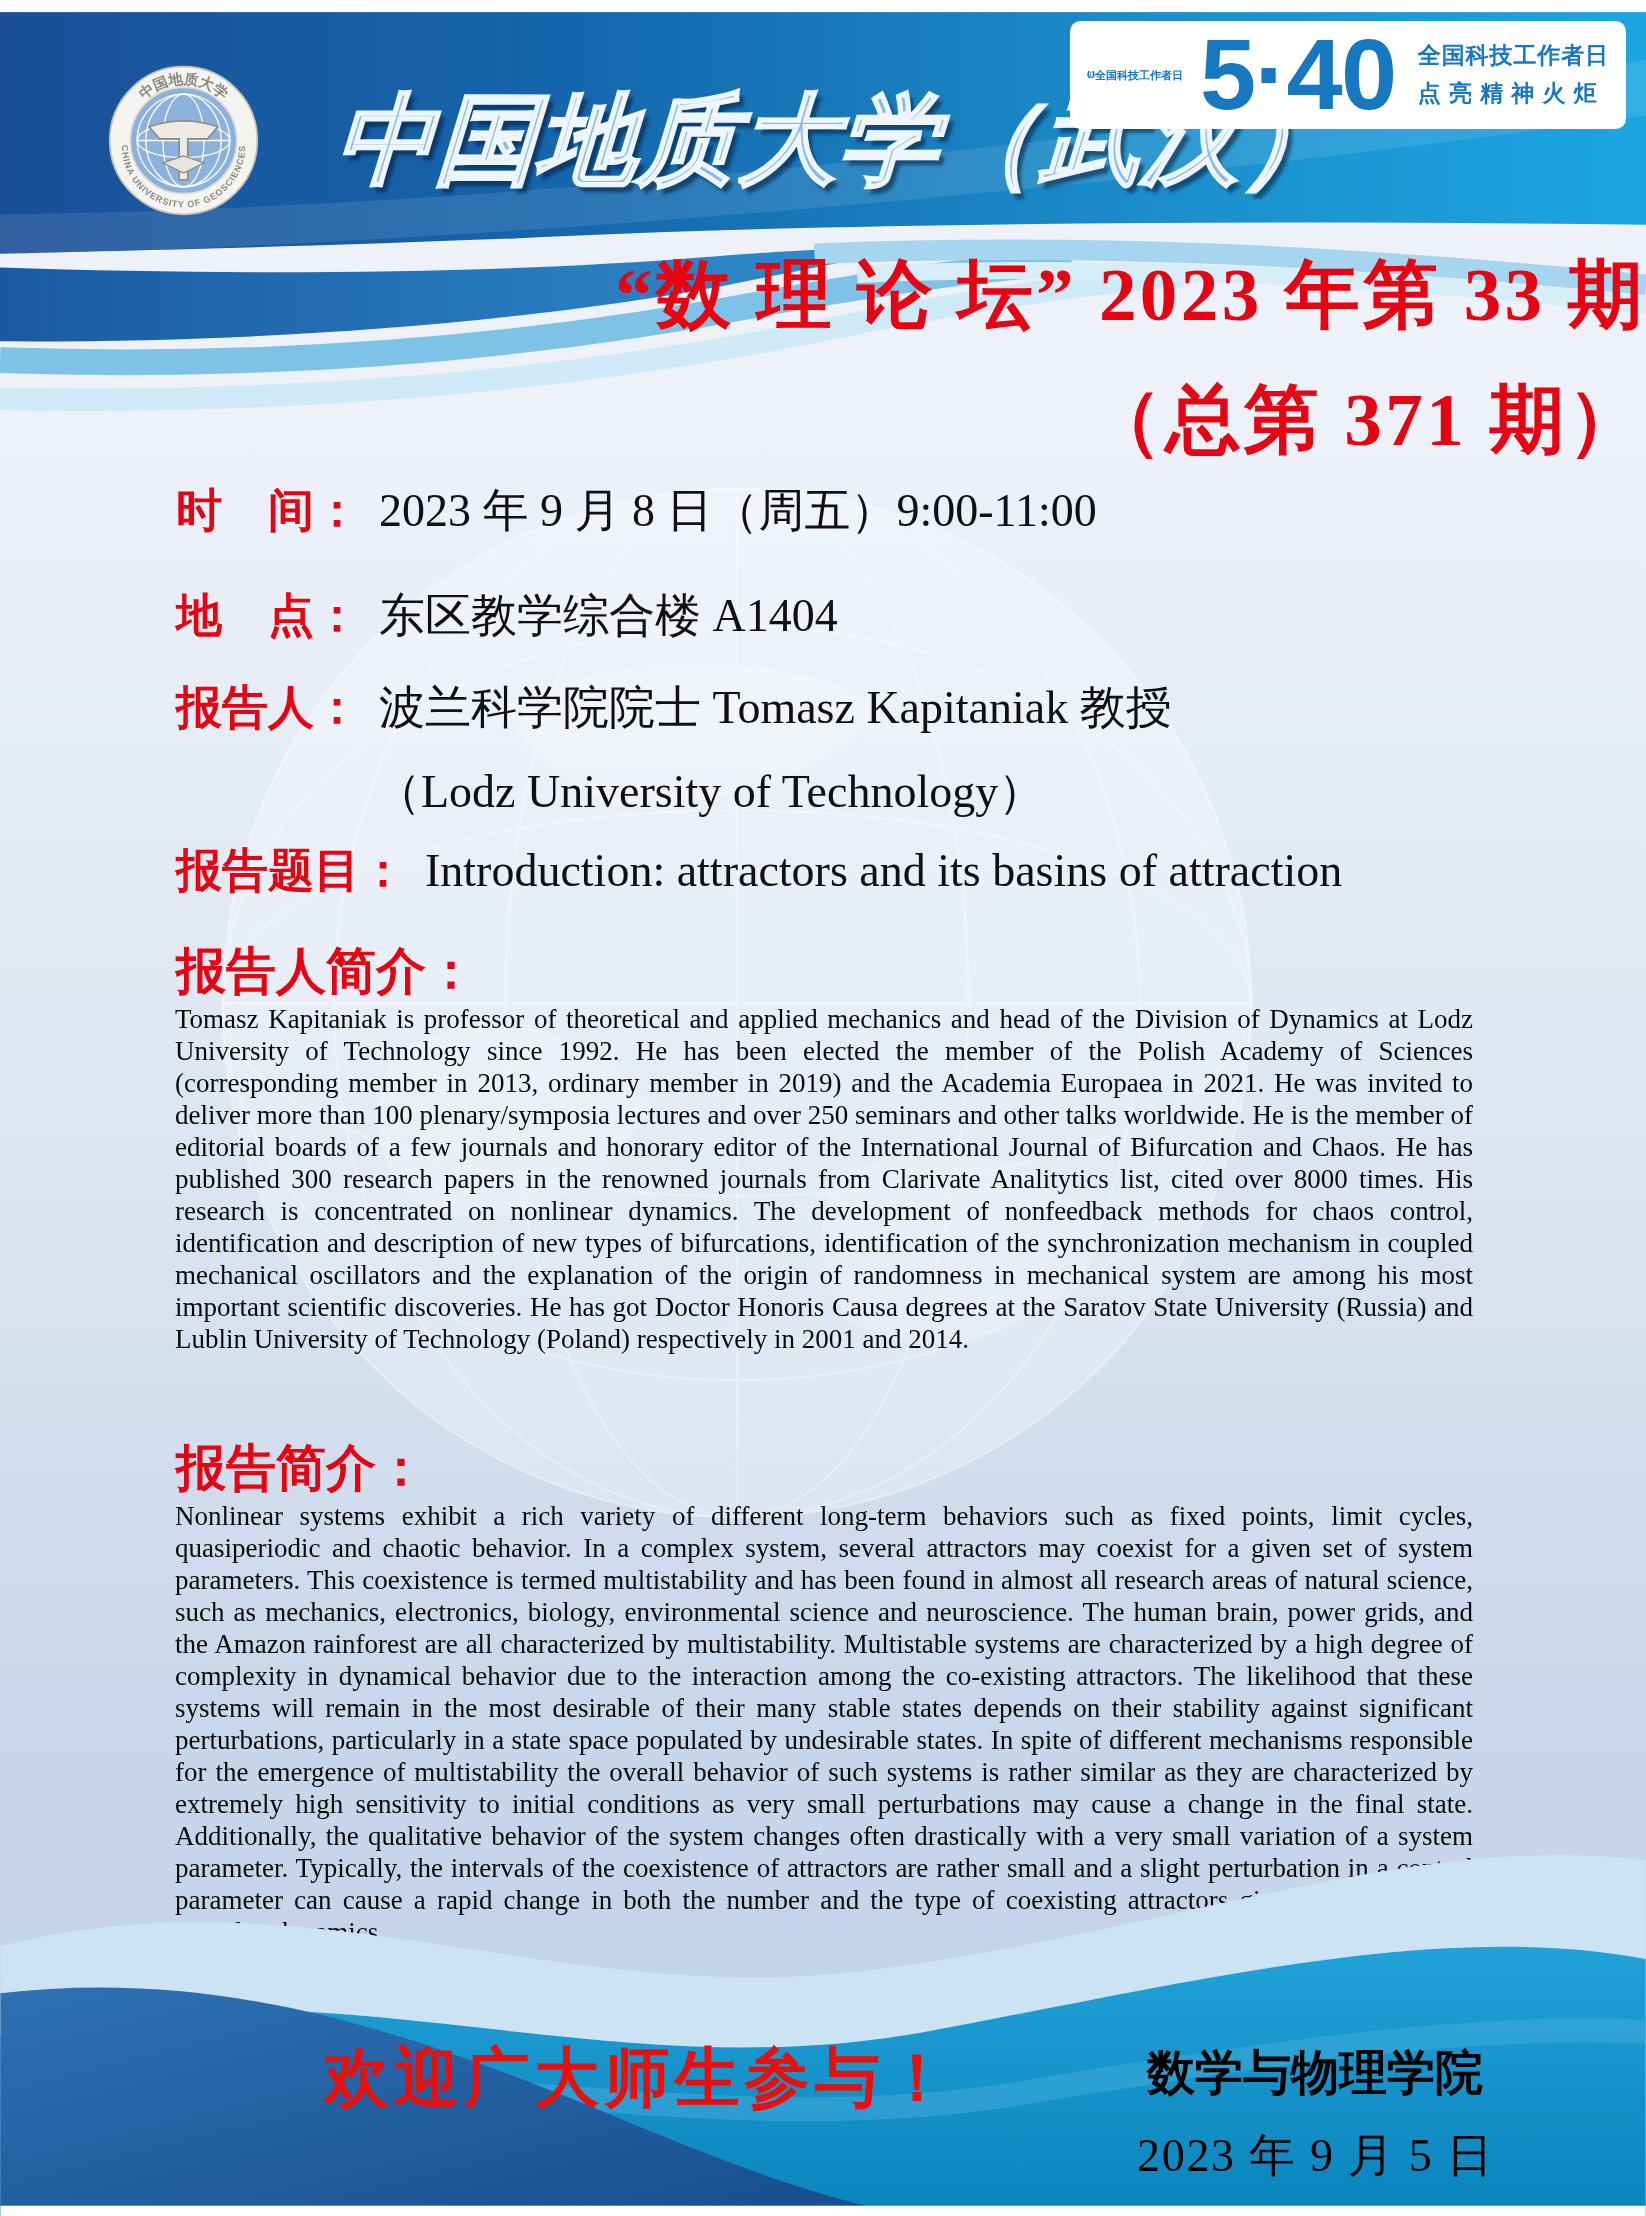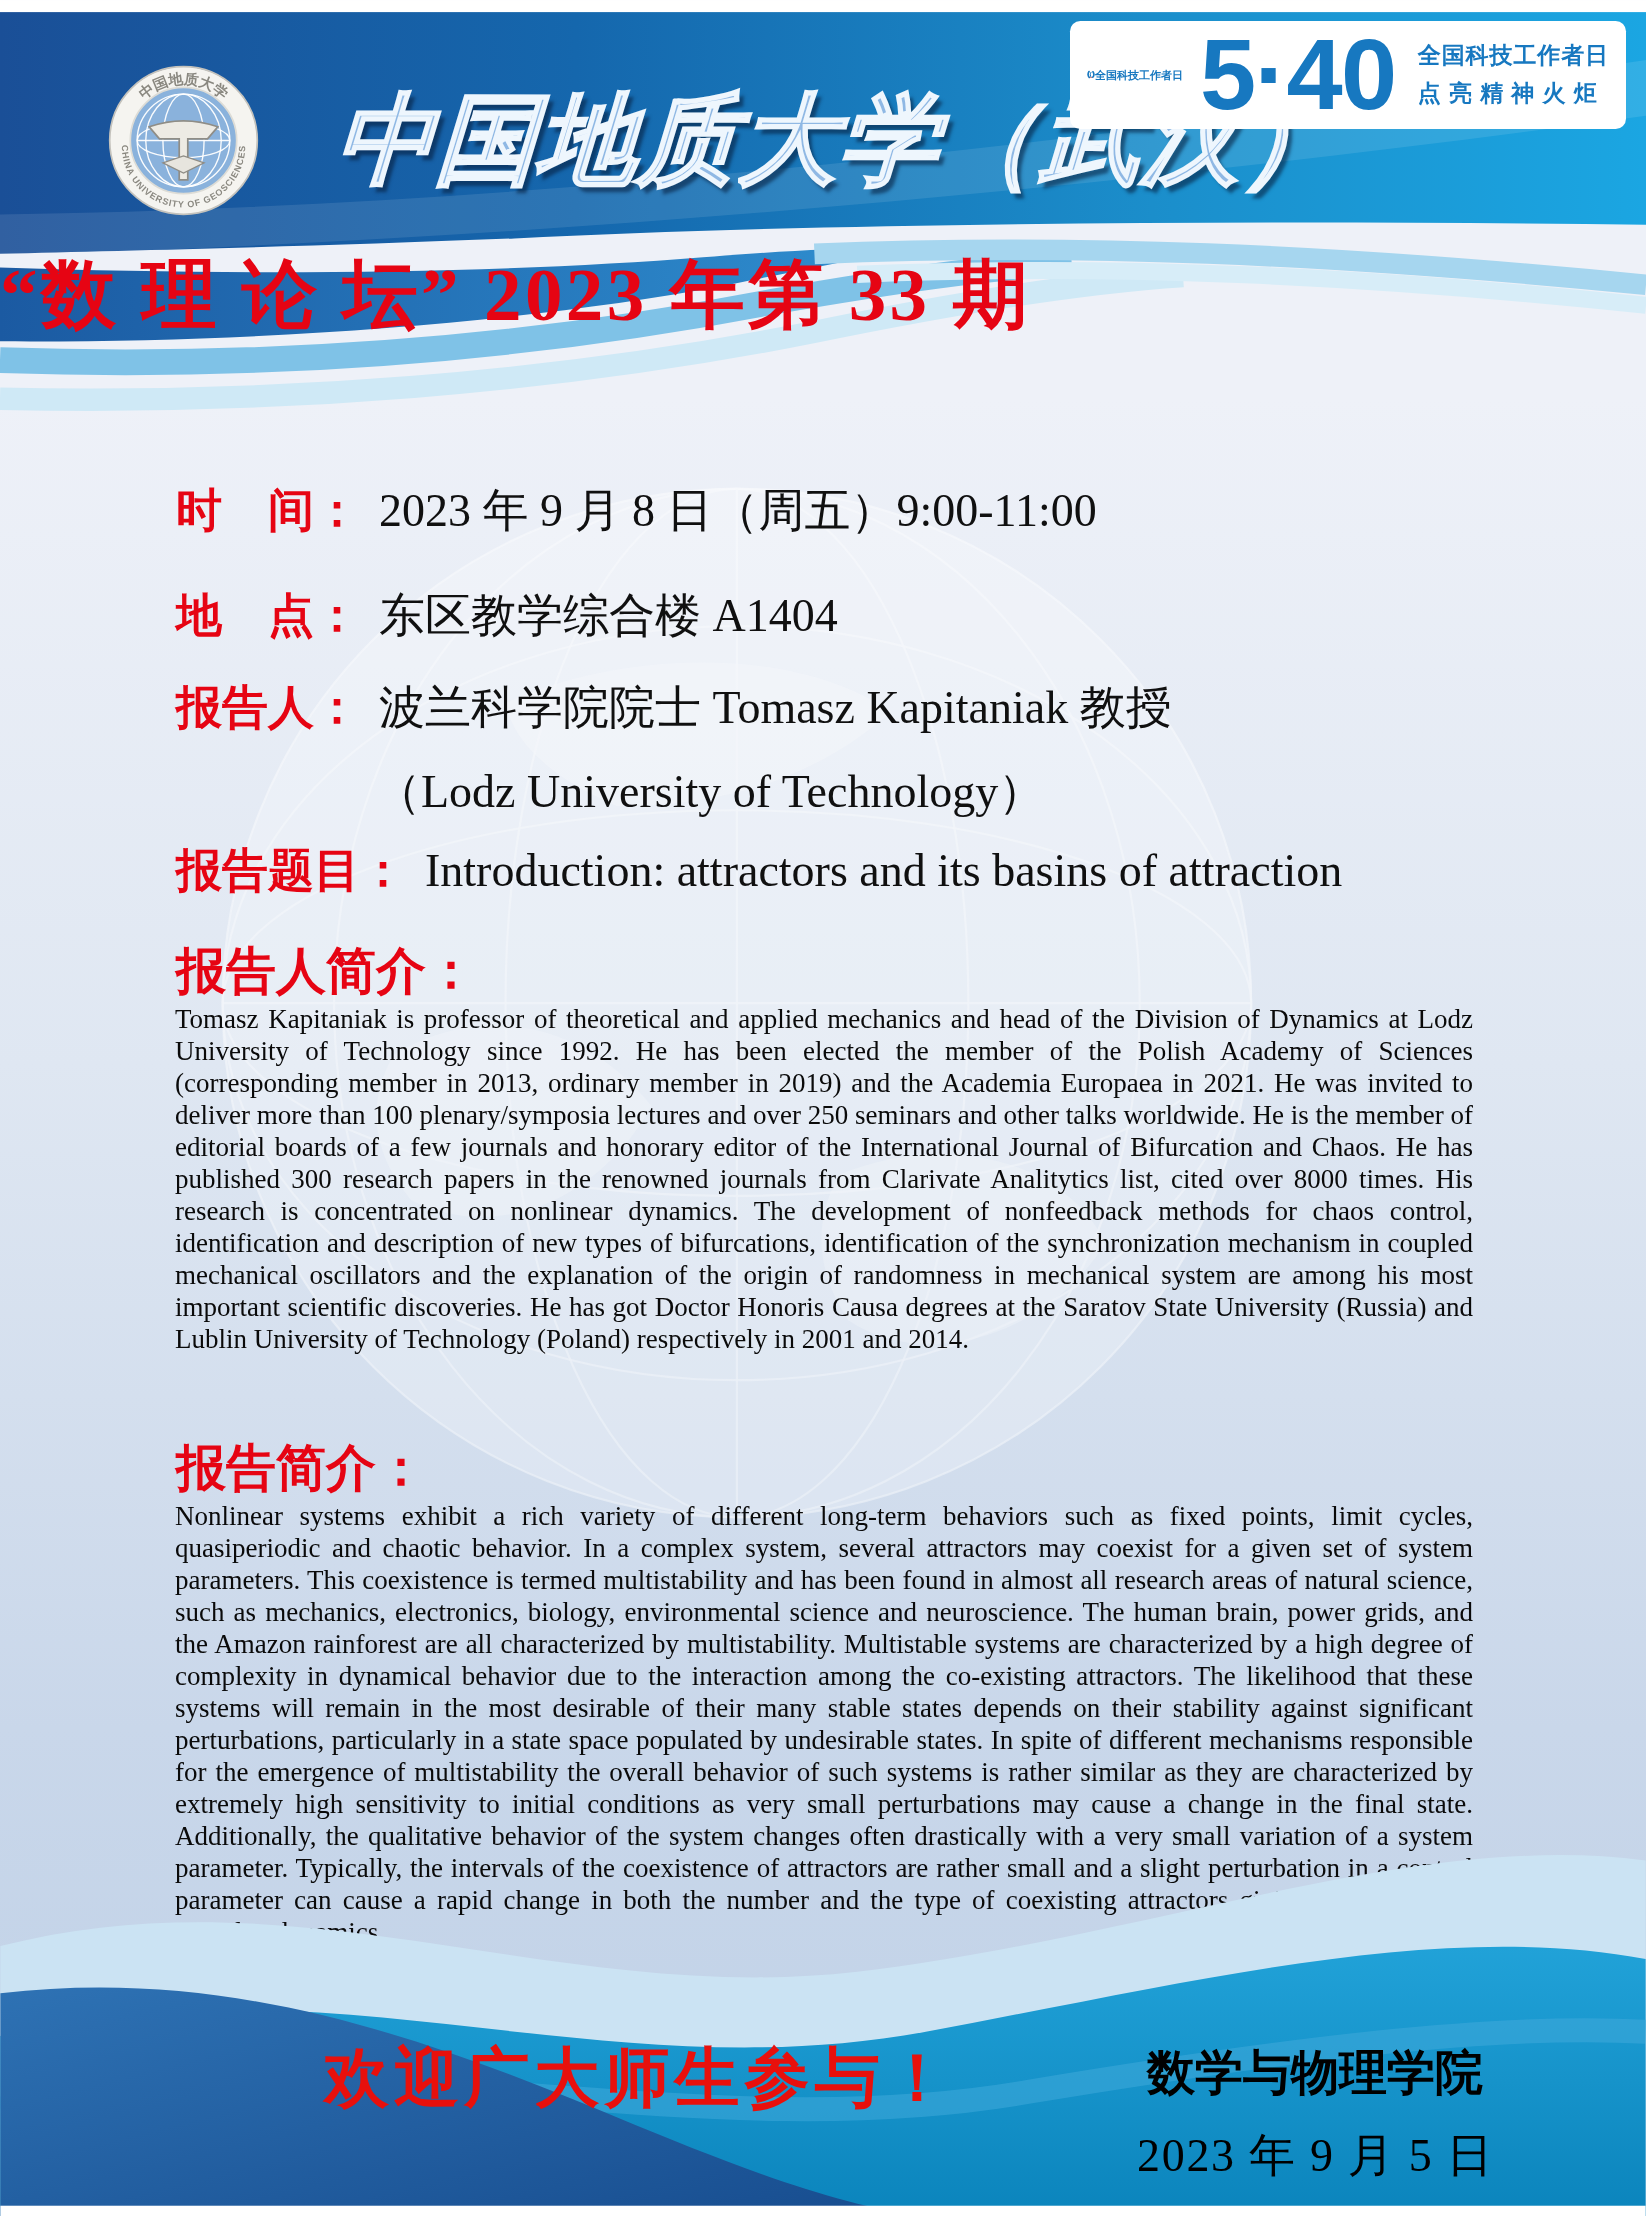--- a/index.html
+++ b/index.html
@@ -28,21 +28,21 @@
   .badge-number{
     font-family:"Liberation Sans","DejaVu Sans",sans-serif;
     font-size:101px;font-weight:bold;color:#1778c0;letter-spacing:-1.7px;line-height:1;
     margin-left:5.1px;
   }
   .badge-right{margin-left:auto;display:flex;flex-direction:column;justify-content:center;gap:6.9px;}
   .badge-line1{font-family:"Liberation Sans","DejaVu Sans",sans-serif;font-size:23px;font-weight:bold;color:#1778c0;letter-spacing:0.9px;white-space:nowrap;}
   .badge-line2{font-family:"Liberation Sans","DejaVu Sans",sans-serif;font-size:23px;font-weight:bold;color:#1778c0;letter-spacing:0.9px;white-space:nowrap;}
   
   .title-line{
-    left:0;width:1646px;text-align:left;color:#e60413;font-weight:600;
+    left:0;width:1646px;text-align:right;color:#e60413;font-weight:600;
     font-size:75px;letter-spacing:3.4px;white-space:nowrap;
   }
   .title-1{top:245px;}
   .title-2{top:370px;}
   
   .info-row{left:176px;white-space:nowrap;font-size:46px;color:#111;}
   .info-label{
     font-family:"Liberation Sans","DejaVu Sans",sans-serif;font-weight:bold;color:#e60413;
     margin-right:19px;
   }
@@ -152,20 +152,21 @@
       <div class="badge-icon-caption">全国科技工作者日</div>
     </div>
     <div class="badge-number">5·40</div>
     <div class="badge-right">
       <div class="badge-line1">全国科技工作者日</div>
       <div class="badge-line2">点 亮 精 神 火 炬</div>
     </div>
   </div>
 
   <div class="abs title-line title-1">“数 理 论 坛” 2023 年第 33 期</div>
+  <div class="abs title-line title-2">（总第 371 期）</div>
 
   <div class="abs info-row row-1">
     <span class="info-label">时　间：</span><span class="info-value">2023 年 9 月 8 日（周五）9:00-11:00</span>
   </div>
   <div class="abs info-row row-2">
     <span class="info-label">地　点：</span><span class="info-value">东区教学综合楼 A1404</span>
   </div>
   <div class="abs info-row row-3">
     <span class="info-label">报告人：</span><span class="info-value">波兰科学院院士 Tomasz Kapitaniak 教授</span>
   </div>

